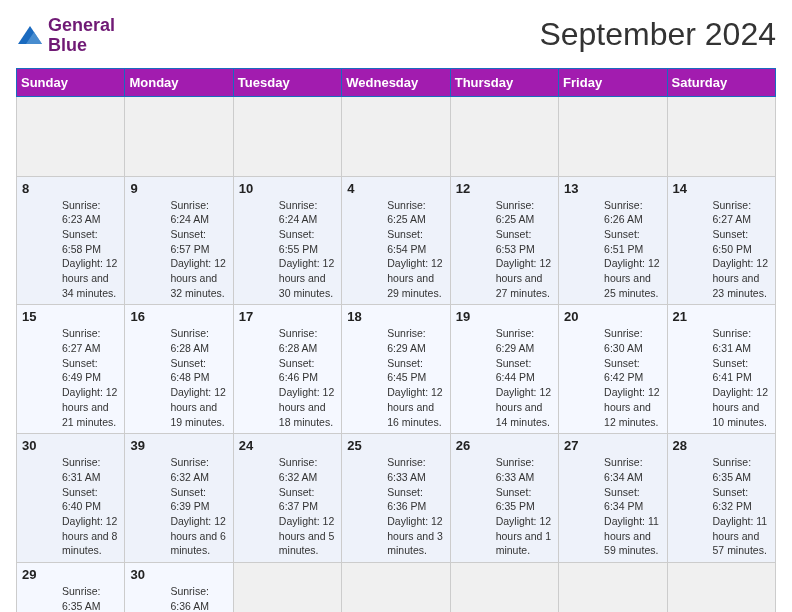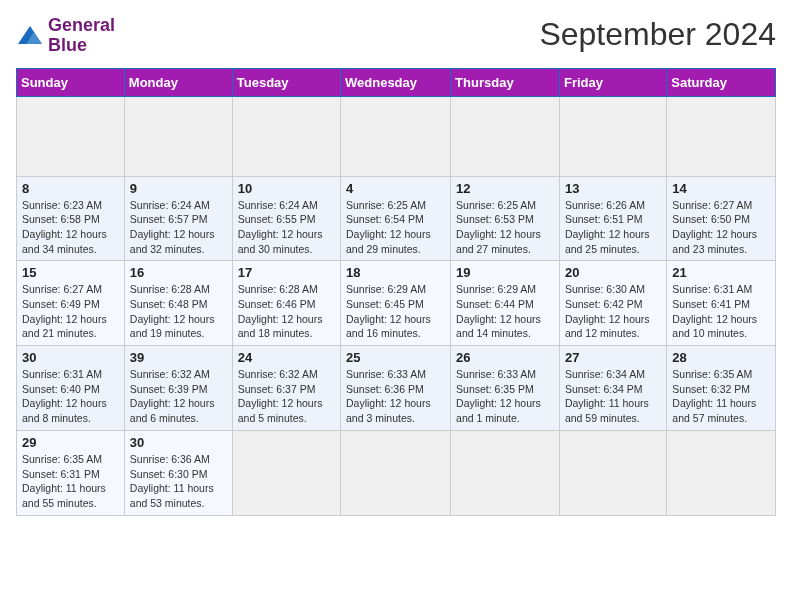--- a/index.html
+++ b/index.html
@@ -71,20 +71,21 @@
       font-size: 13px;
       font-weight: bold;
       color: #222;
       display: block;
       margin-bottom: 2px;
     }
     .day-info {
       font-size: 10.5px;
       color: #333;
       line-height: 1.4;
+      margin-left: 40px;
     }
     .empty-cell { background: #f0f0f0 !important; }
   </style>
 </head>
 <body>
 
 <div class="header">
   <div class="logo">
     <svg class="logo-icon" viewBox="0 0 28 24" xmlns="http://www.w3.org/2000/svg">
       <polygon points="14,2 26,20 2,20" fill="#1a6abf"></polygon>

